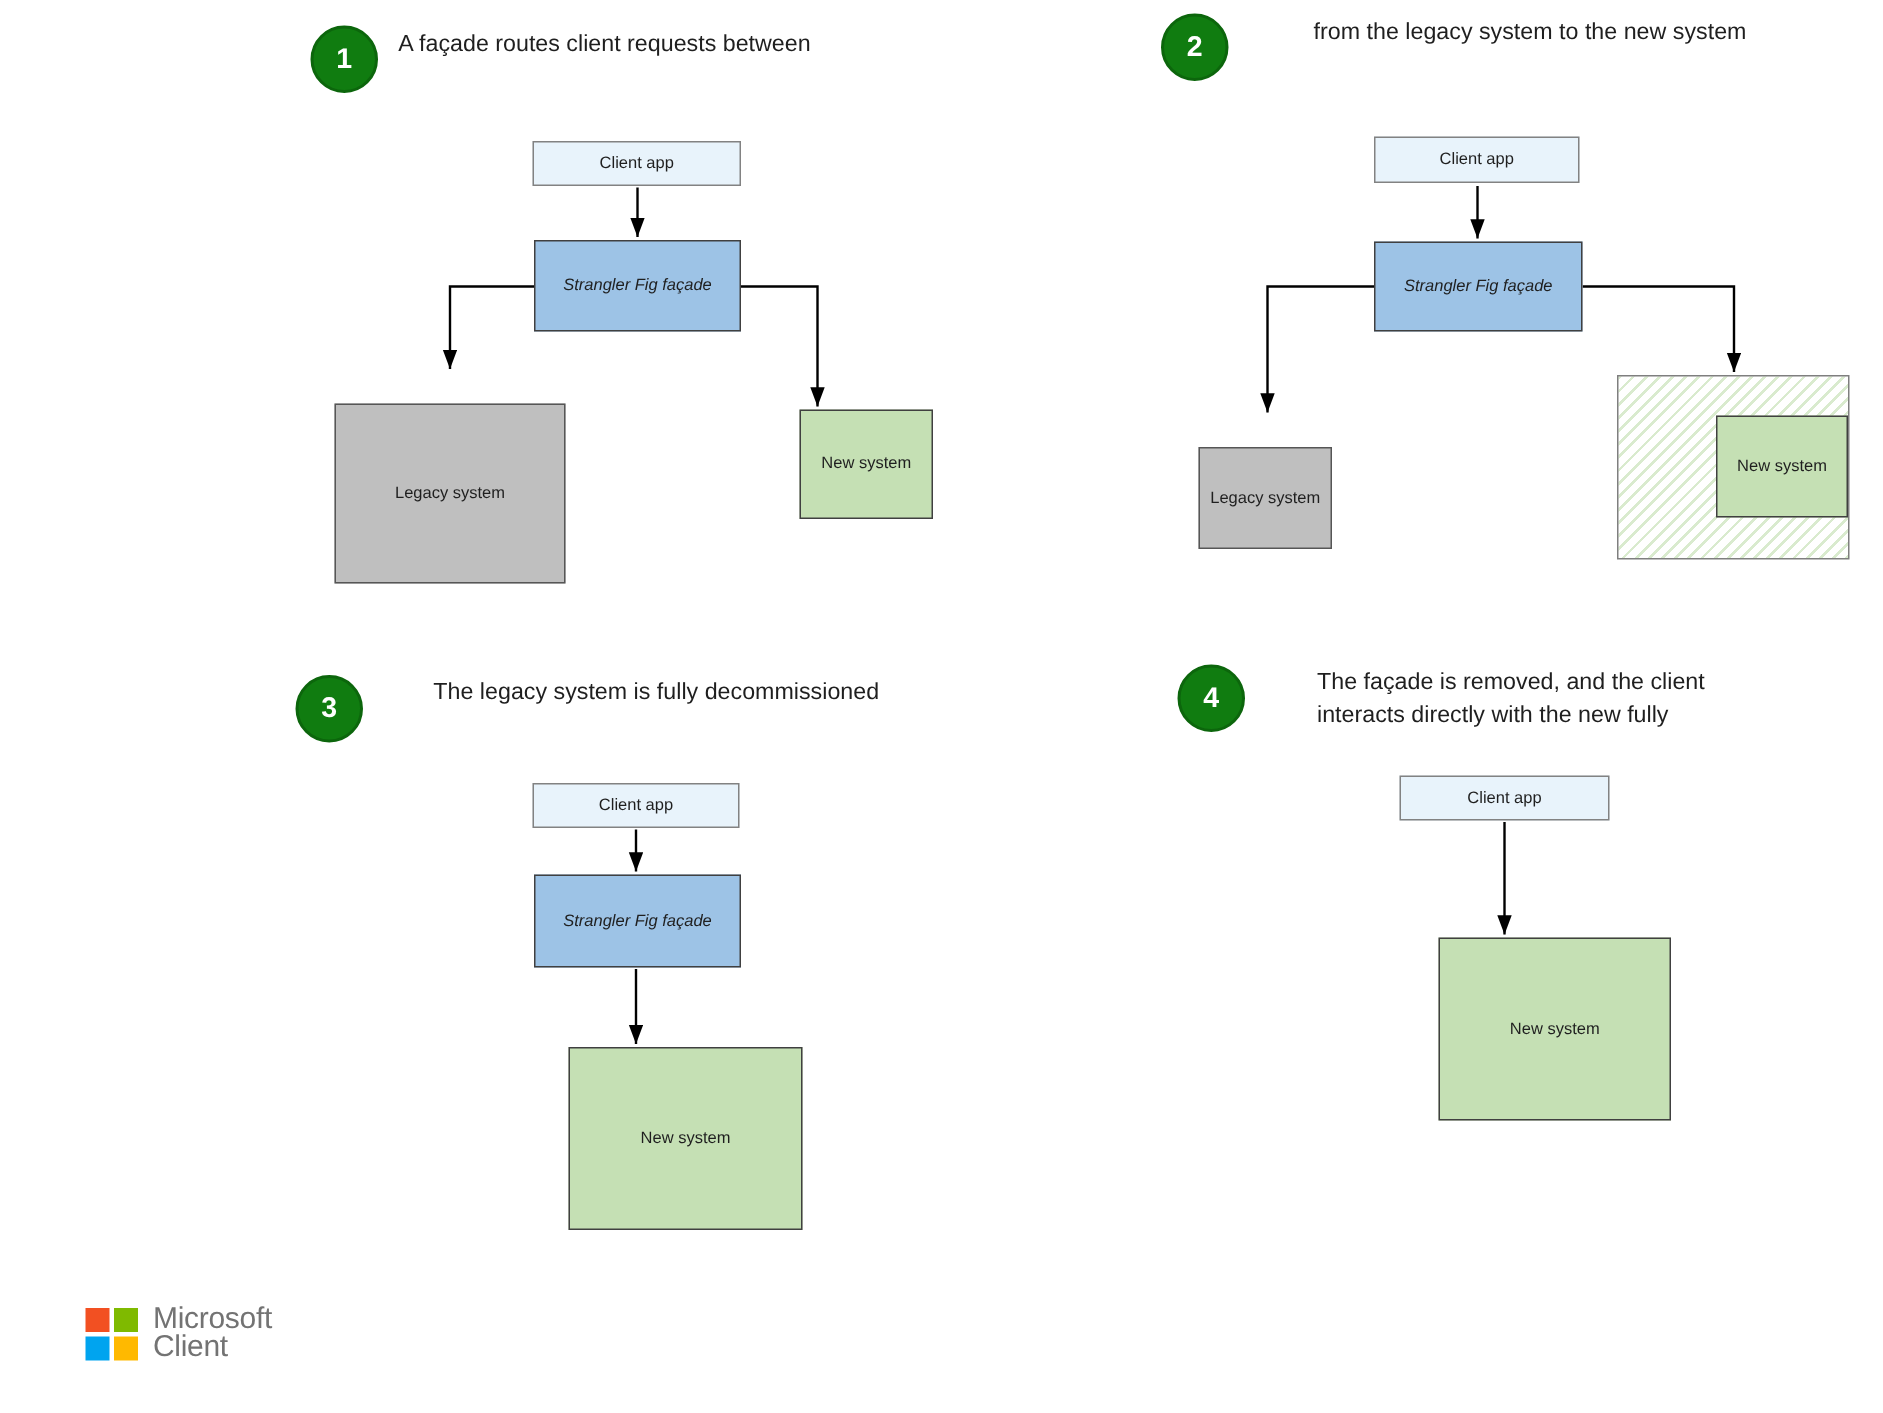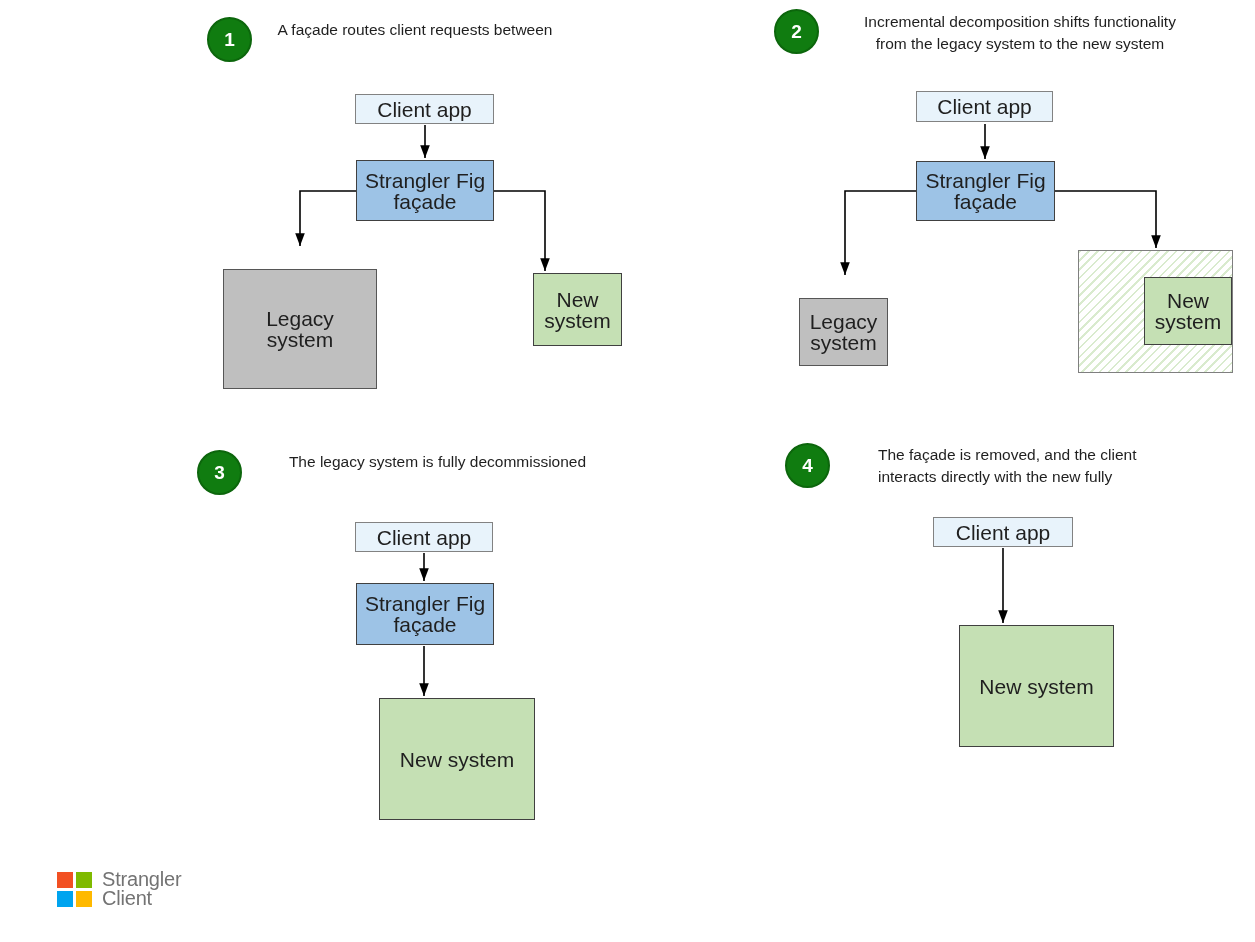--- a/index.html
+++ b/index.html
@@ -20,25 +20,25 @@
     display:flex;align-items:center;justify-content:center;
   }
   .caption{
     position:absolute;font-size:15.5px;line-height:21.5px;color:var(--text_dark);
     text-align:center;white-space:nowrap;
   }
   .caption.left{text-align:left;margin-left:26px;}
   .caption div{white-space:nowrap;}
   .box{
     position:absolute;box-sizing:border-box;display:flex;align-items:center;
-    justify-content:center;text-align:center;font-size:21px;line-height:21px;
+    justify-content:center;text-align:center;font-size:11px;line-height:21px;
     color:var(--text_dark);padding:2px 6px;
   }
   .client{background:var(--client_fill);border:1px solid var(--client_border);}
-  .facade{background:var(--facade_fill);border:1.5px solid var(--dark_border);}
+  .facade{background:var(--facade_fill);border:1.5px solid var(--dark_border);font-style:italic;}
   .legacy{background:var(--legacy_fill);border:1.5px solid #565656;margin-top:21px;}
   .newsys{background:var(--new_fill);border:1.5px solid var(--dark_border);margin-left:32px;}
   .hatch{
     position:absolute;box-sizing:border-box;border:1px solid var(--gray_border);
     background:repeating-linear-gradient(135deg,
       rgba(197,224,180,0.65) 0px, rgba(197,224,180,0.65) 1.8px,
       #ffffff 1.8px, #ffffff 6.2px);
   }
   .logo{position:absolute;left:57px;top:870px;display:flex;align-items:center;}
   .logo-squares{width:35px;height:35px;display:grid;grid-template-columns:16px 16px;
@@ -69,31 +69,30 @@
     <polyline points="916,191 845,191 845,275" fill="none" stroke="#000" stroke-width="1.6" marker-end="url(#ah)"></polyline>
     <polyline points="1055,191 1156,191 1156,248" fill="none" stroke="#000" stroke-width="1.6" marker-end="url(#ah)"></polyline>
 
     <polyline points="424,553 424,581" fill="none" stroke="#000" stroke-width="1.6" marker-end="url(#ah)"></polyline>
     <polyline points="424,646 424,696" fill="none" stroke="#000" stroke-width="1.6" marker-end="url(#ah)"></polyline>
 
     <polyline points="1003,548 1003,623" fill="none" stroke="#000" stroke-width="1.6" marker-end="url(#ah)"></polyline>
   </svg>
 
   <div class="badge" style="left:207px;top:17px;">1</div>
-  <div class="caption" style="left:240px;top:19px;width:350px;">
+  <div class="caption" style="left:228px;top:19px;width:350px;">
     <div>A façade routes client requests between</div>
   </div>
   <div class="box client" style="left:355px;top:94px;width:139px;height:30px;">Client app</div>
   <div class="box facade" style="left:356px;top:160px;width:138px;height:61px;">Strangler Fig façade</div>
   <div class="box legacy" style="left:223px;top:248px;width:154px;height:120px;">Legacy system</div>
   <div class="box newsys" style="left:501px;top:273px;width:89px;height:73px;">New system</div>
 
   <div class="badge" style="left:774px;top:9px;">2</div>
   <div class="caption" style="left:835px;top:11px;width:370px;">
-    <div>Incremental decomposition shifts functionality</div>
     <div>from the legacy system to the new system</div>
   </div>
   <div class="box client" style="left:916px;top:91px;width:137px;height:31px;">Client app</div>
   <div class="box facade" style="left:916px;top:161px;width:139px;height:60px;">Strangler Fig façade</div>
   <div class="box legacy" style="left:799px;top:277px;width:89px;height:68px;">Legacy system</div>
   <div class="hatch" style="left:1078px;top:250px;width:155px;height:123px;"></div>
   <div class="box newsys" style="left:1112px;top:277px;width:88px;height:68px;">New system</div>
 
   <div class="badge" style="left:197px;top:450px;">3</div>
   <div class="caption" style="left:250px;top:451px;width:375px;">
@@ -112,18 +111,18 @@
   <div class="box newsys" style="left:927px;top:625px;width:155px;height:122px;">New system</div>
 
   <div class="logo">
     <div class="logo-squares">
       <div class="sq red"></div>
       <div class="sq green"></div>
       <div class="sq blue"></div>
       <div class="sq yellow"></div>
     </div>
     <div class="logo-text">
-      <div>Strangler</div>
+      <div>Microsoft</div>
       <div>Client</div>
     </div>
   </div>
 
 </div>
 
 </body></html>

